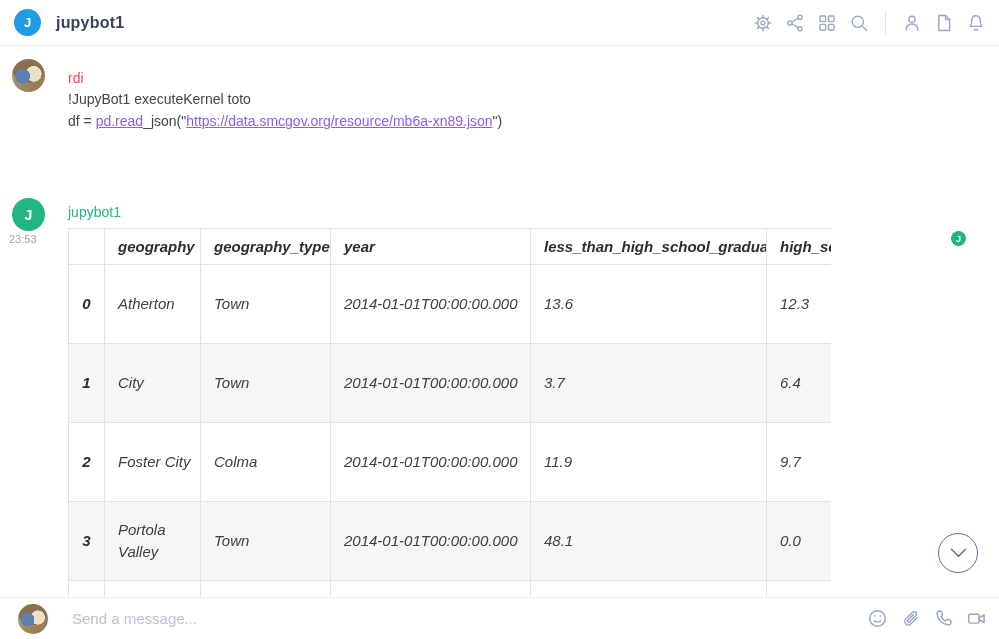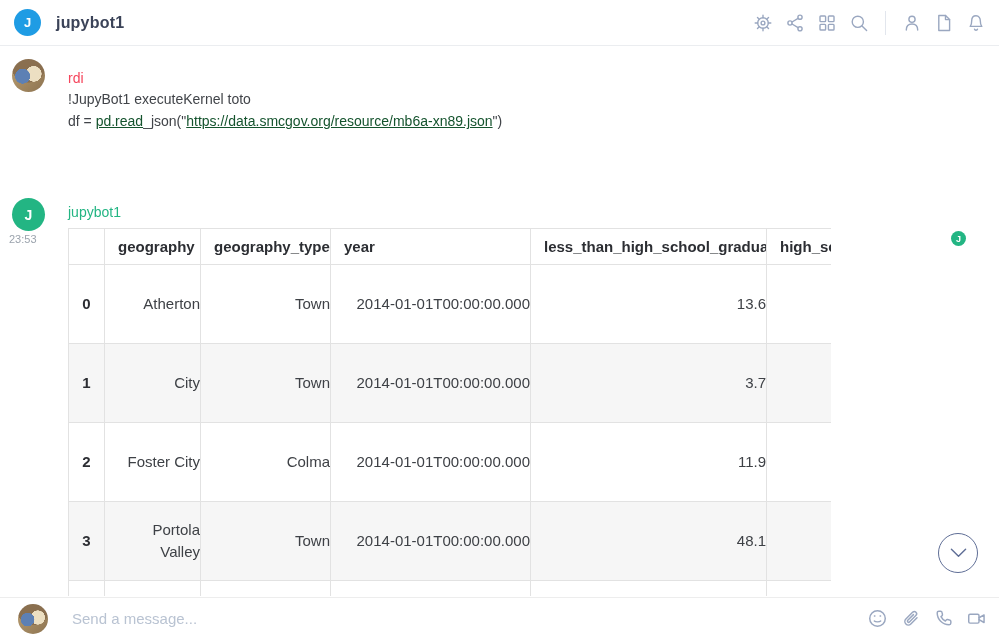--- a/index.html
+++ b/index.html
@@ -30,30 +30,30 @@
   .msg-avatar { position:absolute; width:33px; height:33px; border-radius:50%; }
   .user-msg-avatar { top:13px; left:12px; }
   .bot-msg-avatar { top:152px; left:12px; background:#23b583; font-size:14px; }
   .username { position:absolute; left:68px; font-size:14px; font-weight:normal; }
   .user-username { top:24px; color:#f5455c; }
   .bot-username { top:158px; color:#23b583; }
   .timestamp { position:absolute; top:187px; left:9px; width:38px; 
     font-size:11px; color:#9ba3ad; }
   .msg-lines { position:absolute; top:42px; left:68px; font-size:14px; color:#414449; }
   .msg-line { line-height:22px; white-space:pre; }
-  .msg-link { color:#14532d; text-decoration:underline; cursor:pointer; }
-
-  
-  .table-wrap { position:absolute; top:182px; left:68px; width:763px; height:368px; overflow:hidden; }
+  .msg-link { color:#8b5cf6; text-decoration:underline; cursor:pointer; }
+
+  
+  .table-wrap { position:absolute; top:182px; left:68px; width:763px; height:368px; overflow:hidden;font-style:italic; }
   table.dataframe { border-collapse:collapse; table-layout:fixed; width:898px; }
   .dataframe th, .dataframe td { border:1px solid #e2e2e2; padding:0 0 0 13px;
     text-align:left; vertical-align:middle; font-size:15px; color:#3e4146;
     line-height:22px; overflow:hidden; white-space:normal; }
   .dataframe thead th { height:36px; font-weight:bold; color:#2c2e33; background:#fff; white-space:nowrap; }
-  .dataframe tbody td { height:79px; background:transparent;text-align:right; }
+  .dataframe tbody td { height:79px; background:transparent; }
   .dataframe tbody tr:nth-child(even) td { background:#f6f6f6; }
   .dataframe td.idx, .dataframe th.idx { text-align:center; padding:0; font-weight:bold; color:#2c2e33; }
 
   
   .unread-badge { position:absolute; top:185px; left:951px; width:15px; height:15px;
     border-radius:50%; background:#23b583; color:#fff; font-size:9px; font-weight:bold;
     display:flex; align-items:center; justify-content:center; }
   .jump-bottom { position:absolute; top:487px; left:938px; width:40px; height:40px;
     border-radius:50%; background:#fff; border:1px solid #5f6e96; cursor:pointer;
     display:flex; align-items:center; justify-content:center; }

